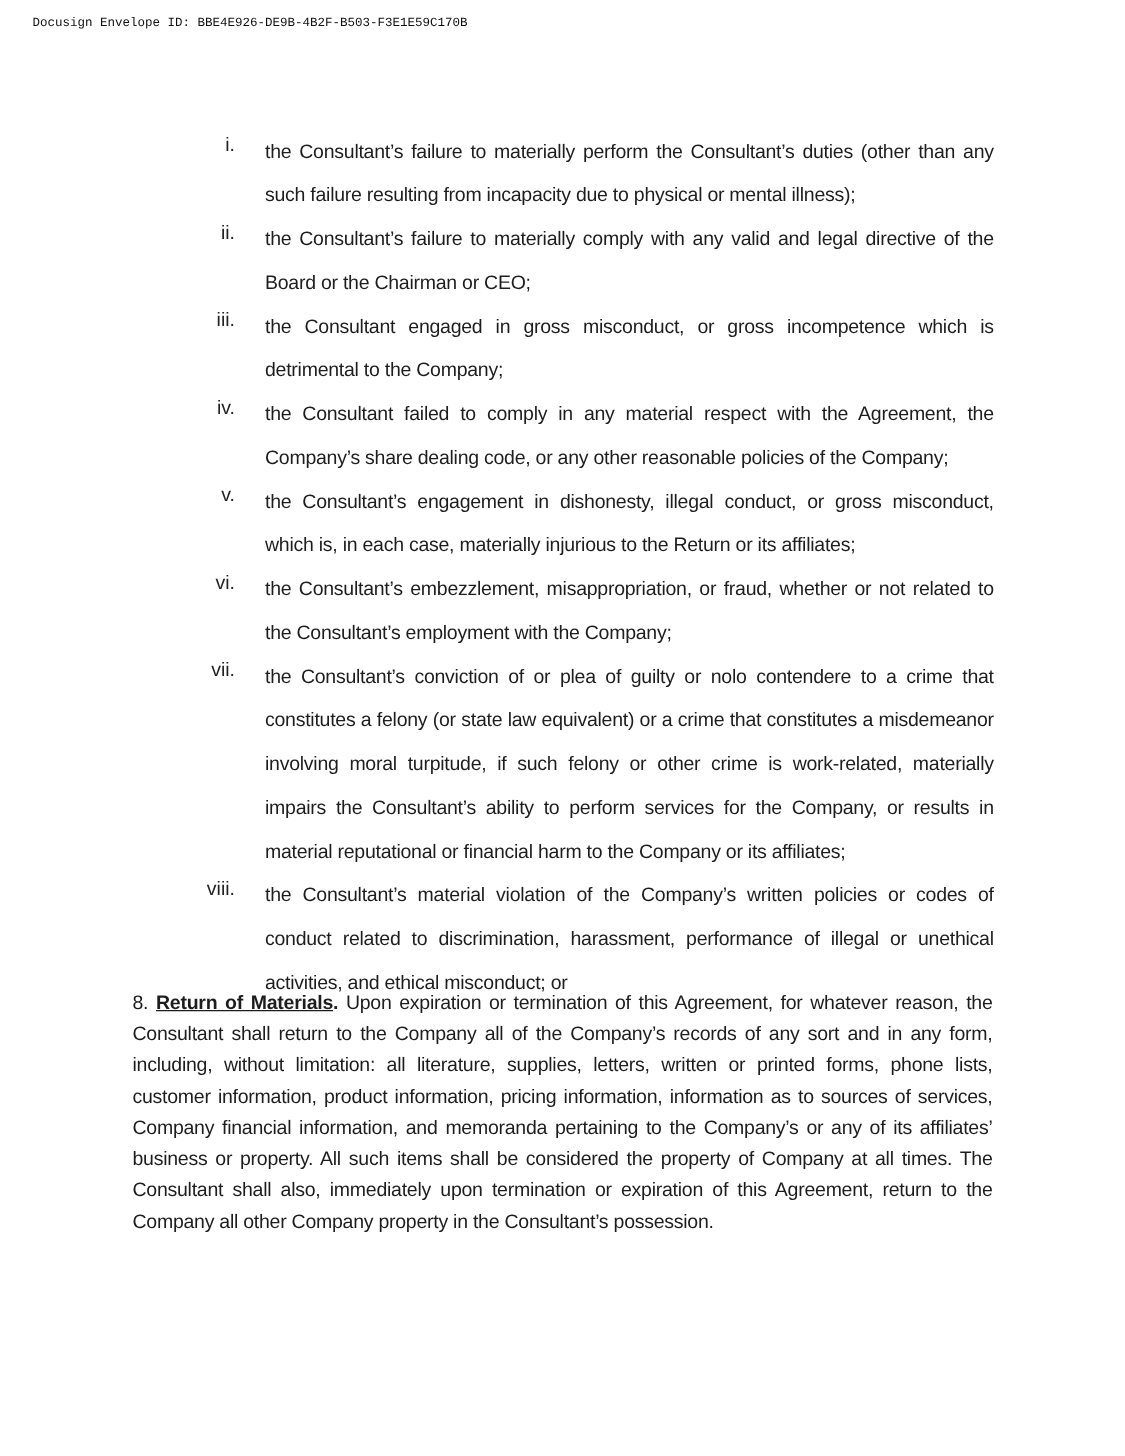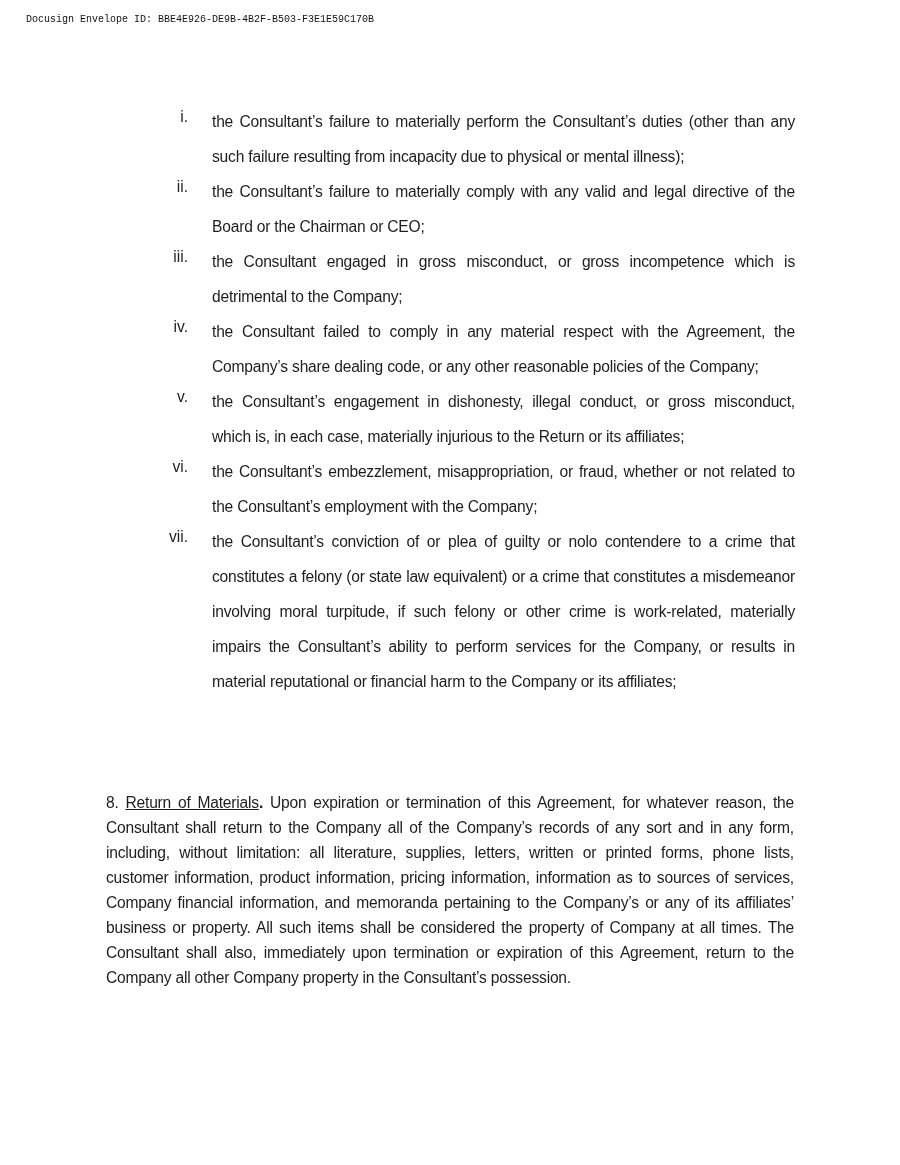--- a/index.html
+++ b/index.html
@@ -26,21 +26,21 @@
   .txt {
     flex: 1; text-align: justify;
     font-size: 15.6px; line-height: 35px; color: #1d1d1d;
     letter-spacing: -0.2px;
   }
   .section {
     position: absolute; left: 106px; top: 790px; width: 688px;
     font-size: 15.6px; line-height: 25px; color: #1d1d1d;
     text-align: justify; letter-spacing: -0.2px; margin: 0;
   }
-  .heading { font-weight: normal; text-decoration: underline; }
+  .heading { font-weight: bold; text-decoration: underline; }
   .heading-dot { font-weight: bold; }
 </style>
 </head>
 <body>
 
 <div class="envelope">Docusign Envelope ID: BBE4E926-DE9B-4B2F-B503-F3E1E59C170B</div>
 
 <ol class="list">
   <li class="item">
     <span class="num">i.</span>
@@ -63,15 +63,19 @@
     <span class="txt">the Consultant’s engagement in dishonesty, illegal conduct, or gross misconduct, which is, in each case, materially injurious to the Return or its affiliates;</span>
   </li>
   <li class="item">
     <span class="num">vi.</span>
     <span class="txt">the Consultant’s embezzlement, misappropriation, or fraud, whether or not related to the Consultant’s employment with the Company;</span>
   </li>
   <li class="item">
     <span class="num">vii.</span>
     <span class="txt">the Consultant’s conviction of or plea of guilty or nolo contendere to a crime that constitutes a felony (or state law equivalent) or a crime that constitutes a misdemeanor involving moral turpitude, if such felony or other crime is work-related, materially impairs the  Consultant’s ability to perform services for the Company, or results in material reputational or financial harm to the Company or its affiliates;</span>
   </li>
+  <li class="item">
+    <span class="num">viii.</span>
+    <span class="txt">the Consultant’s material violation of the Company’s written policies or codes of conduct related to discrimination, harassment, performance of illegal or unethical activities, and ethical misconduct; or</span>
+  </li>
 </ol>
 
 <p class="section"><span>8. </span><span class="heading">Return of Materials</span><span class="heading-dot">.</span><span> Upon expiration or termination of this Agreement, for whatever reason, the  Consultant shall return to the Company all of the Company’s records of any sort and in any form, including, without limitation: all literature, supplies, letters, written or printed forms, phone lists, customer information, product information, pricing information, information as to sources of services, Company financial information, and memoranda pertaining to the Company’s or any of its affiliates’ business or property. All such items shall be considered the property of Company at all times. The Consultant shall also, immediately upon termination or expiration of this Agreement, return to the Company all other Company  property in  the Consultant’s possession.</span></p>
 
 </body></html>

